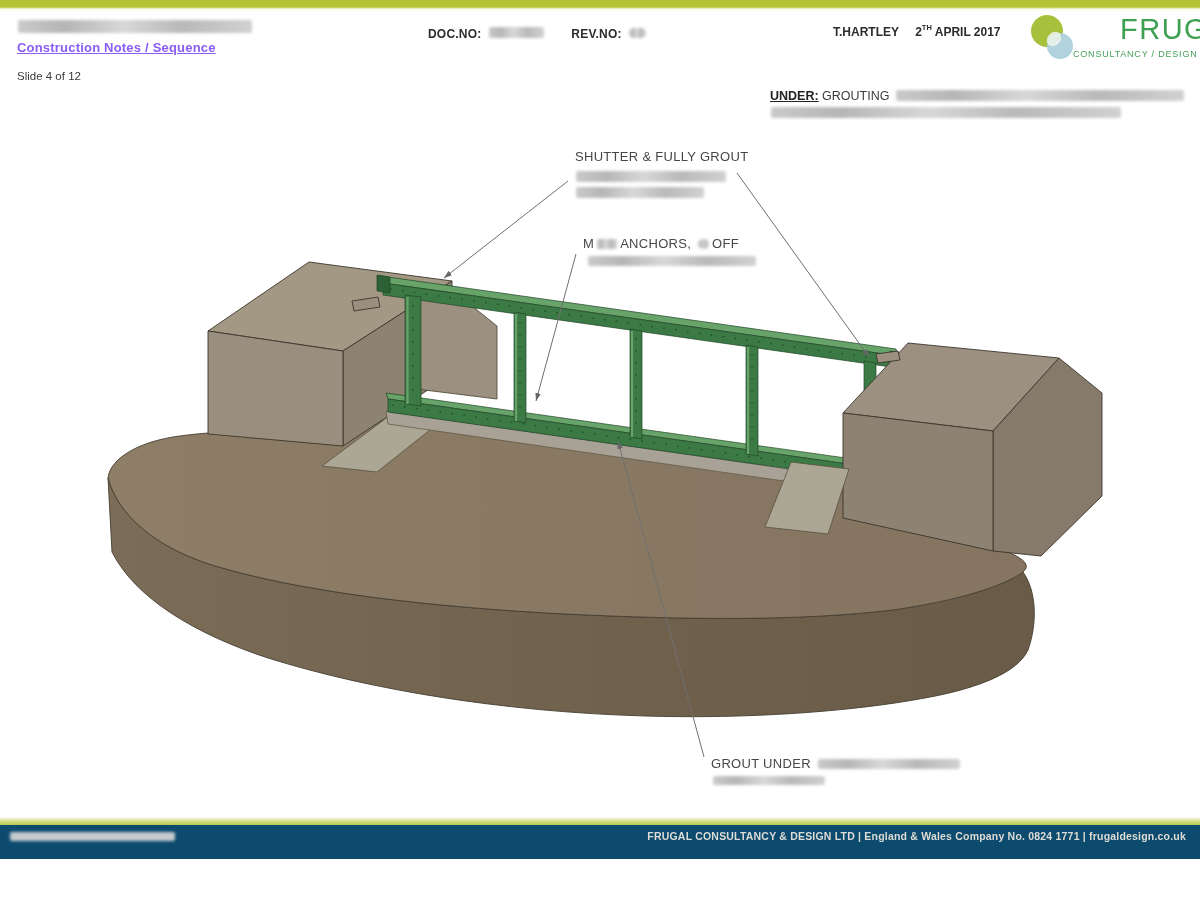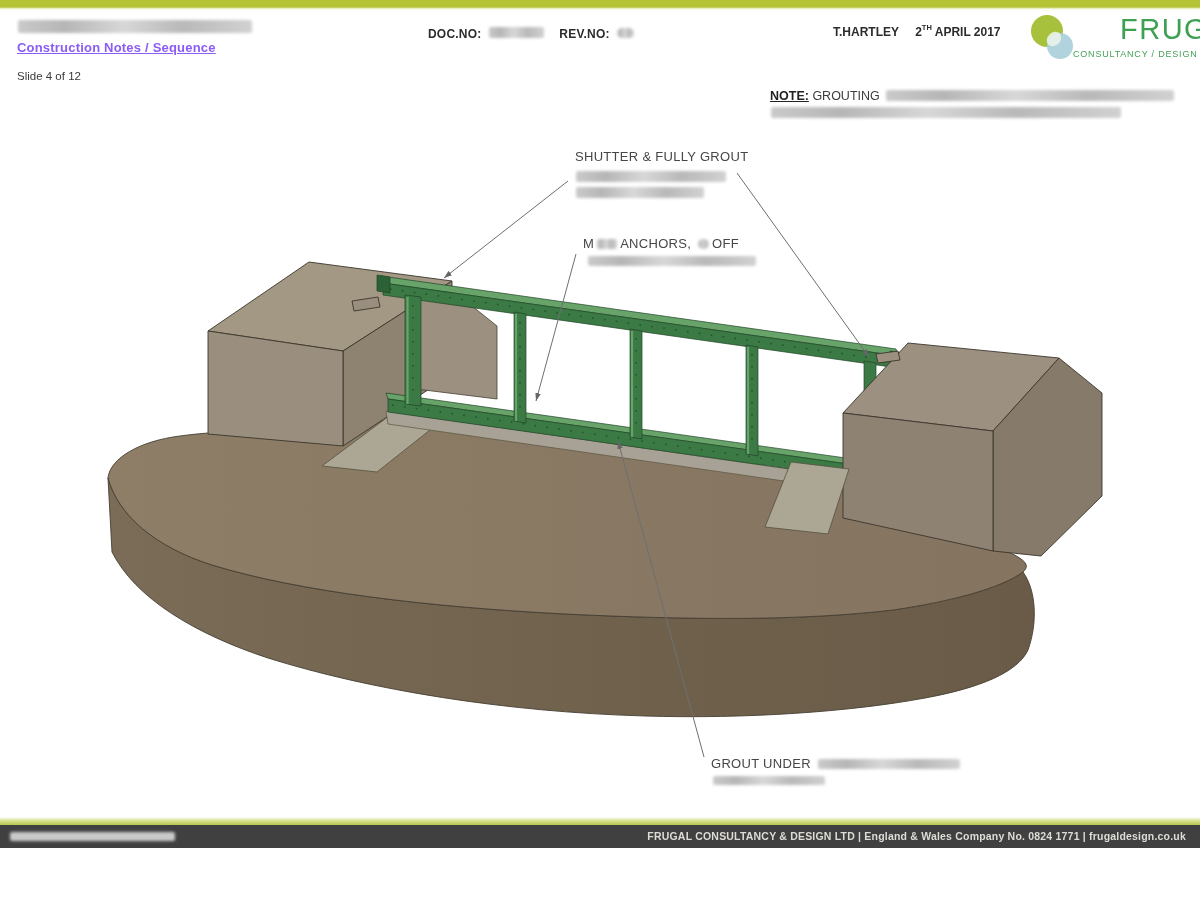--- a/index.html
+++ b/index.html
@@ -5,21 +5,21 @@
   html,body{margin:0;padding:0;}
   body{width:1200px;height:900px;position:relative;overflow:hidden;background:#ffffff;
        font-family:"Liberation Sans",sans-serif;-webkit-font-smoothing:antialiased;}
   .abs{position:absolute;}
 
   
   .topbar{left:0;top:0;width:1200px;height:12px;
     background:linear-gradient(180deg,#b5c436 0,#b5c436 7px,rgba(244,247,220,.55) 9px,rgba(255,255,255,0) 12px);}
   .footer-green{left:0;top:817px;width:1200px;height:8px;
     background:linear-gradient(180deg,rgba(255,255,255,0),#d9e293 45%,#b8c74d 100%);}
-  .footer-bar{left:0;top:825px;width:1200px;height:23px;background:#404040;}
+  .footer-bar{left:0;top:825px;width:1200px;height:34px;background:#0c4a6e;}
   .footer-text{position:absolute;right:14px;top:0;height:23px;line-height:23px;
     color:#dddcd6;font-size:10.5px;font-weight:bold;letter-spacing:.2px;}
 
   
   .redact{position:absolute;background:linear-gradient(90deg,#bdbdbd,#a4a4a4 20%,#cecece 45%,#a8a8a8 70%,#c6c6c6);
     filter:blur(1.6px);border-radius:2px;opacity:.8;}
   .redact.inline{position:relative;display:inline-block;vertical-align:middle;margin:0 3px;transform:translateY(-1px);}
   .redact.light{background:#d8d8d8;opacity:.9;}
 
   
@@ -47,39 +47,39 @@
 
 <div class="abs topbar"></div>
 
 <div class="redact" style="left:18px;top:20px;width:234px;height:13px;"></div>
 <div class="abs doc-title">Construction Notes / Sequence</div>
 <div class="abs slide-counter">Slide 4 of 12</div>
 
 <div class="abs docno-row">
   <span class="mini-label">DOC.NO:</span>
   <span class="redact inline" style="width:55px;height:11px;"></span>
-  <span class="mini-label" style="margin-left:8px;">REV.NO:</span>
+  <span class="mini-label" style="margin-left:20px;">REV.NO:</span>
   <span class="redact inline" style="width:17px;height:10px;border-radius:5px;"></span>
 </div>
 
 <div class="abs author-row">
   <span>T.HARTLEY</span>
   <span style="margin-left:13px;"><span>2</span><sup>TH</sup><span> APRIL 2017</span></span>
 </div>
 
 <svg class="abs" style="left:1028px;top:12px;" width="52" height="52" viewBox="0 0 52 52">
   <circle cx="19" cy="19" r="16" fill="#a7c13c"></circle>
   <circle cx="32" cy="34" r="13" fill="#a9cfdb" fill-opacity="0.92"></circle>
   <ellipse cx="26" cy="27" rx="8" ry="6.5" transform="rotate(-45 26 27)" fill="#f0f4ee" opacity="0.85"></ellipse>
 </svg>
 <div class="abs logo-wordmark">FRUGAL</div>
 <div class="abs logo-tagline">CONSULTANCY / DESIGN</div>
 
 <div class="abs note-line">
-  <span class="note-label">NOTE:</span>
+  <span class="note-label">UNDER:</span>
   <span>GROUTING</span>
   <span class="redact inline" style="width:288px;height:11px;"></span>
 </div>
 <div class="redact" style="left:771px;top:107px;width:350px;height:11px;"></div>
 
 <svg class="abs" style="left:0;top:0;z-index:1;" width="1200" height="900" viewBox="0 0 1200 900">
   <defs>
     <marker id="arr" markerWidth="9" markerHeight="8" refX="8" refY="4" orient="auto">
       <path d="M0,1.2 L8,4 L0,6.8 Z" fill="#666"></path>
     </marker>

